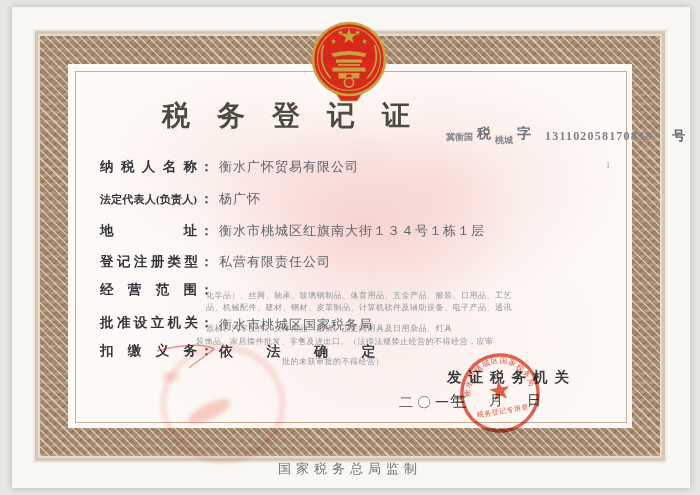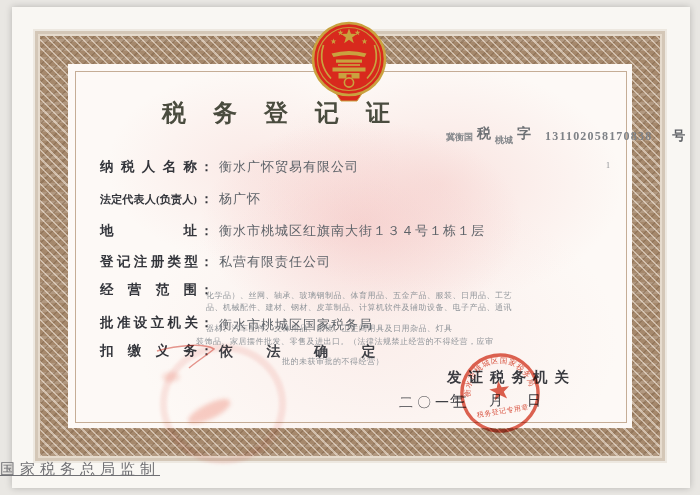--- a/index.html
+++ b/index.html
@@ -18,21 +18,21 @@
          background:
            radial-gradient(230px 150px at 52% 44%, rgba(242,186,184,.50), rgba(242,186,184,0) 70%),
            radial-gradient(260px 170px at 66% 33%, rgba(244,198,194,.42), rgba(244,198,194,0) 70%),
            radial-gradient(210px 140px at 33% 28%, rgba(246,208,204,.38), rgba(246,208,204,0) 70%),
            radial-gradient(320px 210px at 55% 76%, rgba(246,214,210,.30), rgba(246,214,210,0) 75%),
            #fdf9f6;}
   .innerline{position:absolute;left:75px;top:71px;width:550px;height:350px;
              border:1px solid rgba(177,147,117,.75);pointer-events:none;}
   .emblem{position:absolute;left:310px;top:18px;z-index:6;}
   .title{position:absolute;left:162px;top:97px;white-space:nowrap;z-index:5;
-         font-size:24px;font-weight:bold;letter-spacing:27px;color:var(--title-ink,#4a4c3f);}
+         font-size:28px;font-weight:bold;letter-spacing:27px;color:var(--title-ink,#4a4c3f);}
   .serial{position:absolute;left:446px;top:126px;z-index:5;white-space:nowrap;color:#85888c;font-weight:bold;}
   .serial span{display:inline-block;vertical-align:baseline;}
   .s-sm{font-size:9px;}
   .s-lg{font-size:14px;color:#6e7175;position:relative;top:-2px;}
   .s-sub{position:relative;top:3px;}
   .s-num{font-size:12px;letter-spacing:1.2px;margin-left:10px;color:#7e8287;}
   .s-suf{font-size:13px;margin-left:16px;color:#5c5f63;}
   .serial-mark{position:absolute;left:606px;top:161px;font-size:8px;color:#8b8e92;z-index:5;}
   .row{position:absolute;left:100px;white-space:nowrap;z-index:4;}
   .lab{display:inline-block;width:97px;text-align:justify;text-align-last:justify;
@@ -48,22 +48,22 @@
   .d-part{position:absolute;font-size:14px;color:#3f4045;z-index:4;white-space:nowrap;}
   .seal{position:absolute;left:458px;top:351px;transform:rotate(-9deg);z-index:7;
         mix-blend-mode:multiply;opacity:.92;}
   .ghost-seal{position:absolute;left:160px;top:344px;width:112px;height:106px;border-radius:50%;
               border:7px solid rgba(224,88,66,.13);filter:blur(1.6px);mix-blend-mode:multiply;z-index:6;}
   .ghost-blot1{position:absolute;left:186px;top:404px;width:46px;height:15px;background:rgba(230,85,60,.28);
                border-radius:60% 40% 55% 45%;filter:blur(2px);transform:rotate(-24deg);z-index:6;}
   .ghost-blot2{position:absolute;left:162px;top:372px;width:18px;height:10px;background:rgba(230,85,60,.18);
                border-radius:50%;filter:blur(2px);z-index:6;}
   .scribble{position:absolute;left:0;top:0;z-index:8;pointer-events:none;}
-  .supervise{position:absolute;left:0;right:0;top:460px;text-align:left;z-index:4;
-             font-size:15px;letter-spacing:5px;color:#707074;text-decoration:underline;}
+  .supervise{position:absolute;left:0;right:0;top:460px;text-align:center;z-index:4;
+             font-size:13px;letter-spacing:5px;color:#707074;}
 </style>
 </head>
 <body>
 
 <div class="page">
   <div class="paper"></div>
   <div class="frame"></div>
   <div class="inner"></div>
   <div class="innerline"></div>
 

